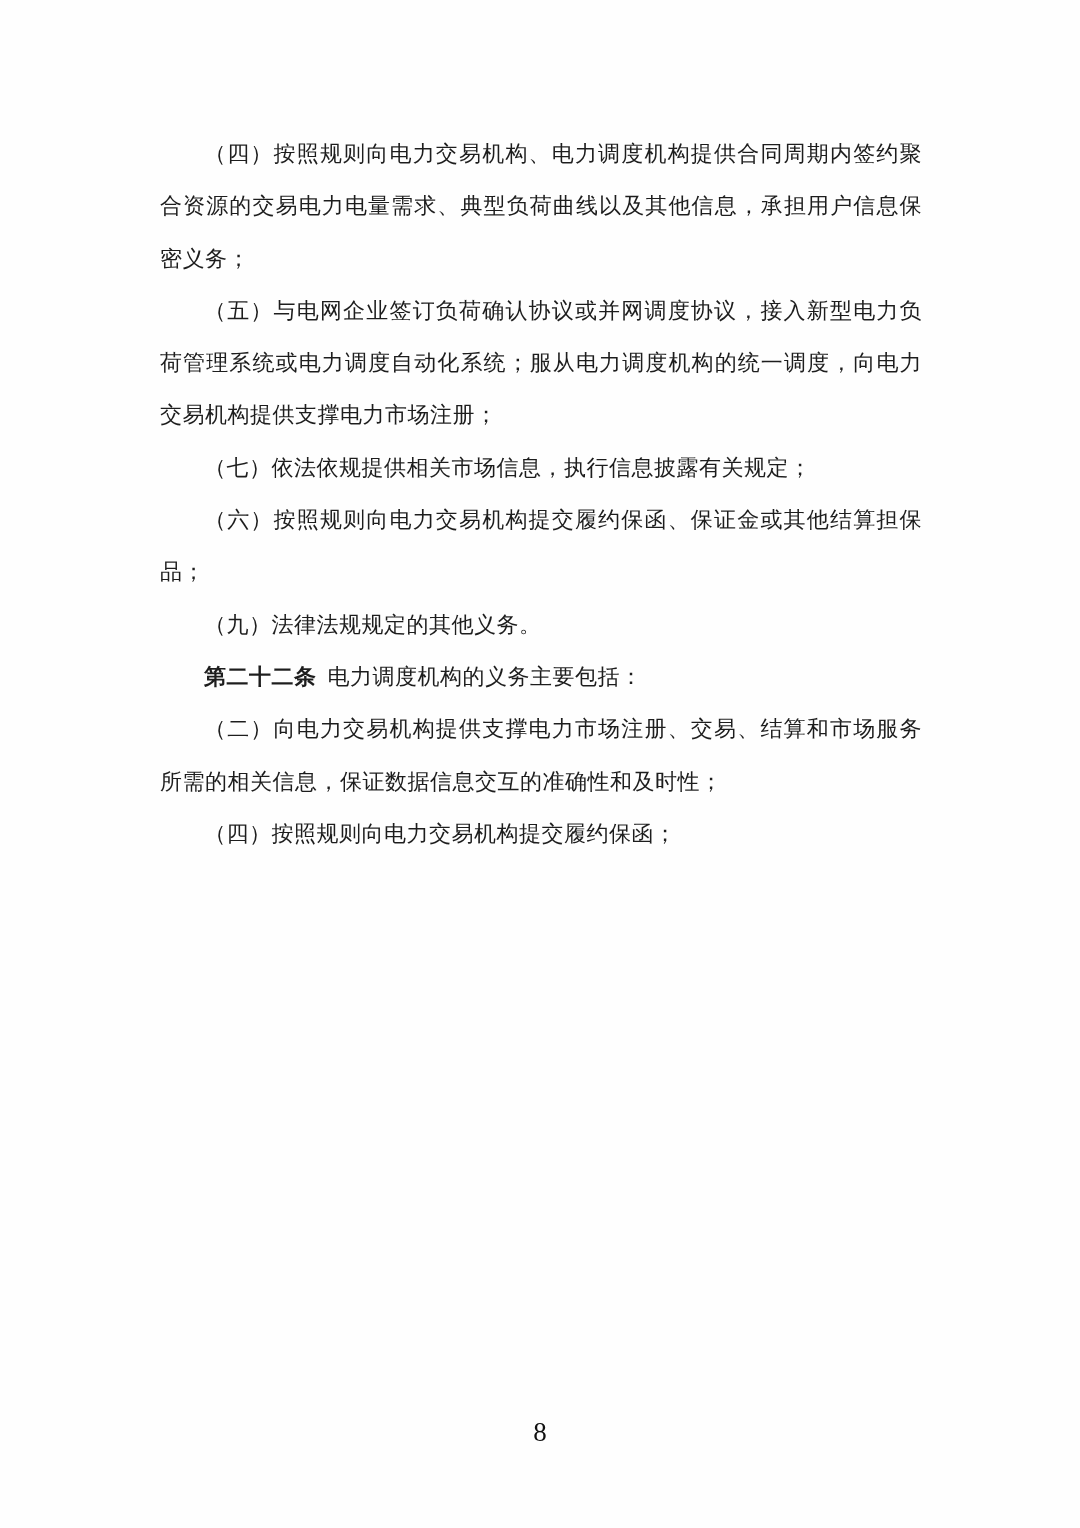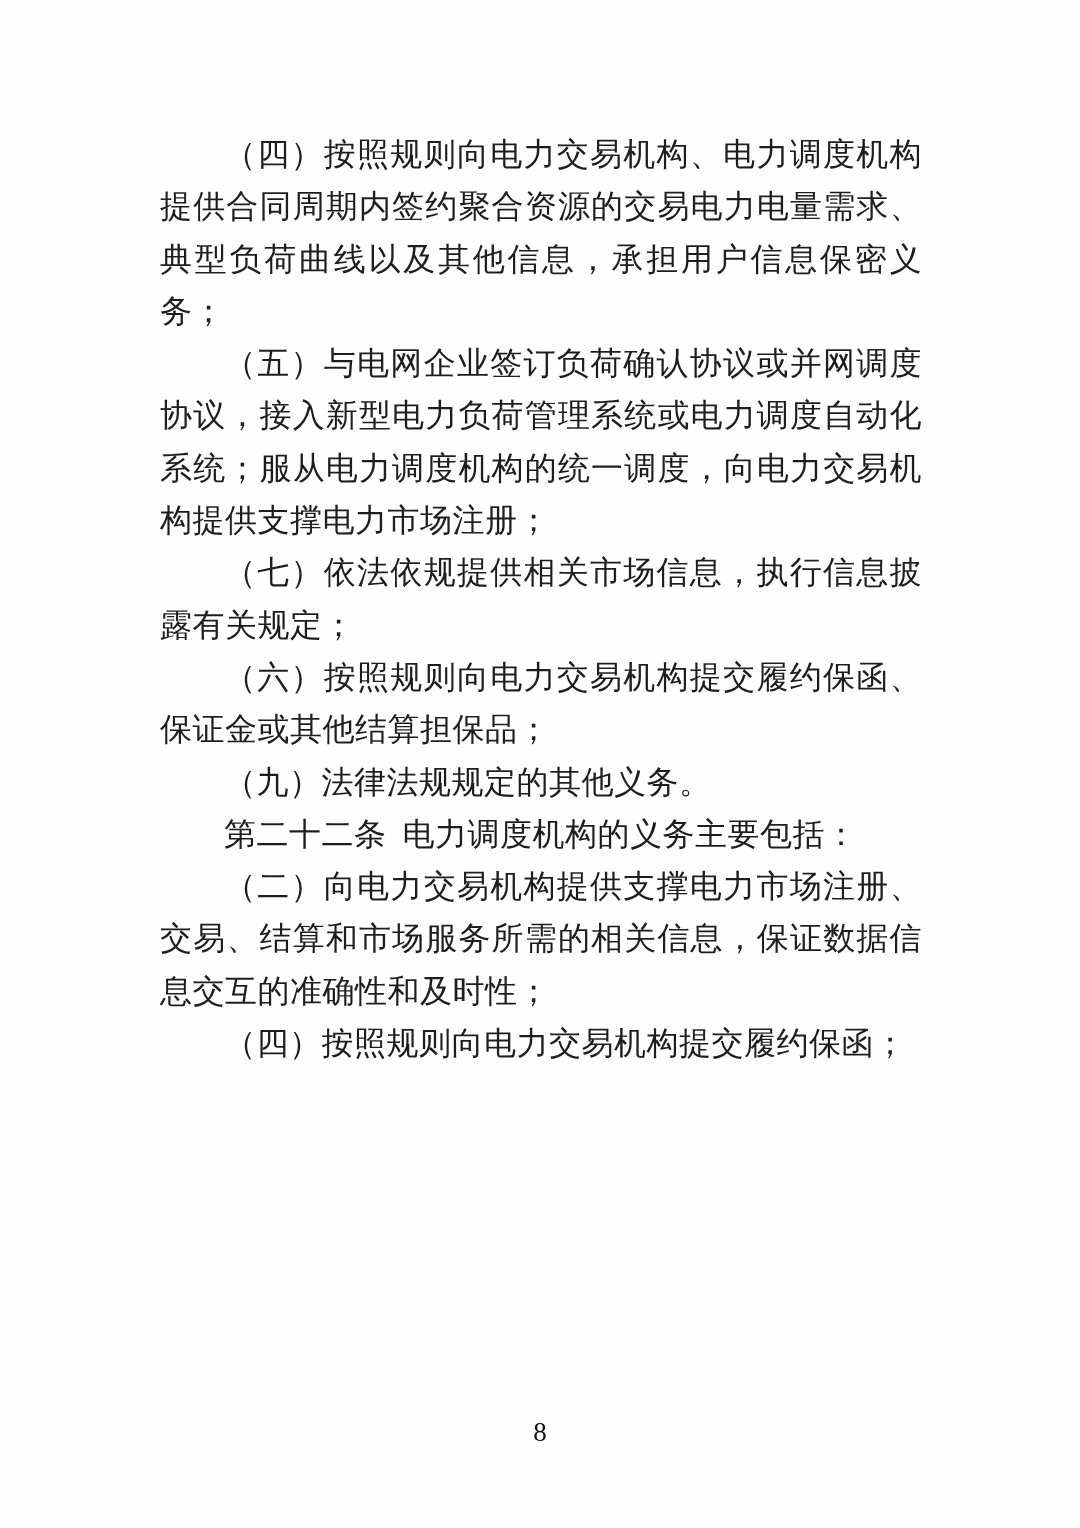--- a/index.html
+++ b/index.html
@@ -18,30 +18,30 @@
     overflow: hidden;
   }
   .content {
     position: absolute;
     left: 160px;
     top: 128px;
     width: 762px;
   }
   .para {
     margin: 0;
-    font-size: 32px;
+    font-size: 22px;
     line-height: 52.3px;
     text-align: justify;
     text-justify: inter-ideograph;
     text-indent: 2em;
     font-weight: 400;
     letter-spacing: 0.5px;
   }
   .article-no {
-    font-weight: 400;
+    font-weight: 700;
     margin-right: 0.5em;
     margin-top: 22px;
   }
   .page-number {
     position: absolute;
     left: 0;
     width: 100%;
     bottom: 80px;
     text-align: center;
     font-size: 27px;

